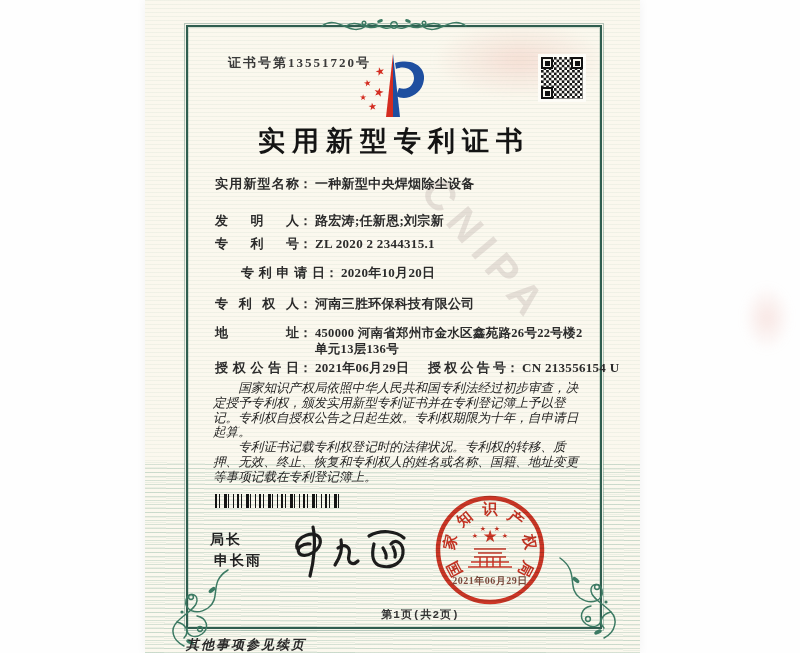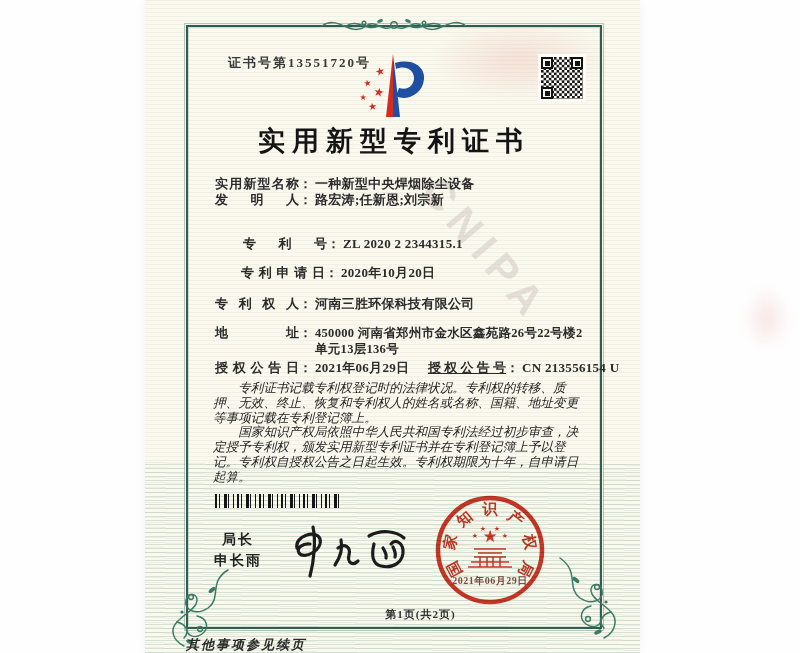--- a/index.html
+++ b/index.html
@@ -53,51 +53,51 @@
 
   .title { position:absolute; left:186px; top:123px; width:416px; text-align:center;
     font-size:27px; font-weight:bold; letter-spacing:7px; color:#141414; }
 
   
   .row { position:absolute; left:215px; font-size:13px; font-weight:600; color:#2b2b2b;
     display:flex; align-items:flex-start; line-height:16px; }
   .row .lab { display:inline-block; width:84px; text-align:justify; text-align-last:justify; flex:0 0 84px; }
   .row .colon { flex:0 0 auto; }
   .row .val { padding-left:3px; letter-spacing:0.3px; }
-  .r-name   { top:176px; } .r-inv { top:192px;justify-content:space-between; } .r-pno { top:236px;margin-left:28px; }
+  .r-name   { top:176px; } .r-inv { top:213px;justify-content:space-between; } .r-pno { top:236px; }
   .r-fdate  { top:265px;margin-left:26px; } .r-pat { top:296px; }
   .r-addr   { top:325px; width:368px; } .r-addr .val { max-width:272px; font-size:12.5px; }
   .r-gdate  { top:360px; }
-  .r-gno    { top:360px; left:428px; } .r-gno .lab { width:78px; flex-basis:78px;text-decoration:underline; }
+  .r-gno    { top:360px; left:428px; } .r-gno .lab { width:78px; flex-basis:78px; }
 
   
   .legal { position:absolute; left:213px; top:381px; width:374px; font-size:12.6px; line-height:14.8px;
     font-style:italic; color:#1e1e1e; font-weight:500; }
   .legal p { text-indent:2em; margin:0; }
 
   .barcode { position:absolute; left:215px; top:494px; width:127px; height:14px;
     background:repeating-linear-gradient(90deg,
       #141414 0 2px, transparent 2px 4px, #141414 4px 5px, transparent 5px 9px,
       #141414 9px 12px, transparent 12px 13px, #141414 13px 14px, transparent 14px 18px,
       #141414 18px 19px, transparent 19px 22px); }
 
-  .signer-title { position:absolute; left:222px; top:531px; font-family:"Liberation Sans", sans-serif;
+  .signer-title { position:absolute; left:210px; top:531px; font-family:"Liberation Sans", sans-serif;
     font-size:14px; font-weight:bold; color:#222; letter-spacing:2px; }
   .signer-name  { position:absolute; left:214px; top:552px; font-family:Liberation Sans, sans-serif;
     font-size:14px; font-weight:bold; color:#222; letter-spacing:2px; }
   .signature { position:absolute; left:283px; top:517px; width:132px; height:66px; }
 
   .seal { position:absolute; left:432px; top:492px; width:116px; height:116px; mix-blend-mode:multiply; opacity:0.96; }
   .seal-char { font-size:15px; font-weight:bold; fill:#c92c1d; text-anchor:middle; dominant-baseline:middle;
     font-family:"Liberation Serif", serif; }
   .seal-date { font-size:10px; font-weight:bold; fill:#7c463a; text-anchor:middle; letter-spacing:0.5px;
     font-family:"Liberation Serif", serif; }
 
   .page-info { position:absolute; left:186px; top:607px; width:469px; text-align:center;
-    font-size:11px; color:#333; letter-spacing:1px; font-weight:600; }
+    font-size:11px; color:#333; letter-spacing:1px; font-weight:600;font-family:Liberation Mono, monospace; }
   .cont-note { position:absolute; left:186px; top:636px; width:416px; text-align:left;
     font-size:13px; font-style:italic; color:#2a2a2a; letter-spacing:2px; font-weight:700; }
 </style>
 </head>
 <body>
 
 <div class="stage">
   <div class="paper">
     <div class="paper-lines"></div>
     <div class="paper-lines-strong"></div>
@@ -217,22 +217,22 @@
       <span class="colon">：</span>
     <span class="val">2021年06月29日</span>
   </div>
   <div class="row r-gno">
     <span class="lab">授权公告号</span>
       <span class="colon">：</span>
     <span class="val">CN 213556154 U</span>
   </div>
 
   <div class="legal">
+    <p>国家知识产权局依照中华人民共和国专利法经过初步审查，决定授予专利权，颁发实用新型专利证书并在专利登记簿上予以登记。专利权自授权公告之日起生效。专利权期限为十年，自申请日起算。</p>
     <p>专利证书记载专利权登记时的法律状况。专利权的转移、质押、无效、终止、恢复和专利权人的姓名或名称、国籍、地址变更等事项记载在专利登记簿上。</p>
-    <p>国家知识产权局依照中华人民共和国专利法经过初步审查，决定授予专利权，颁发实用新型专利证书并在专利登记簿上予以登记。专利权自授权公告之日起生效。专利权期限为十年，自申请日起算。</p>
   </div>
 
   <div class="barcode"></div>
   <div class="signer-title">局长</div>
   <div class="signer-name">申长雨</div>
 
   <svg class="signature" viewBox="0 0 132 66">
     <g stroke="#1c1c1c" stroke-width="3.2" fill="none" stroke-linecap="round" stroke-linejoin="round">
       <path d="M30,10 C33,24 31,44 27,59"></path>
       <path d="M14,31 C11,19 34,12 37,22 C40,33 21,43 16,36 C13,31 20,26 27,27"></path>

